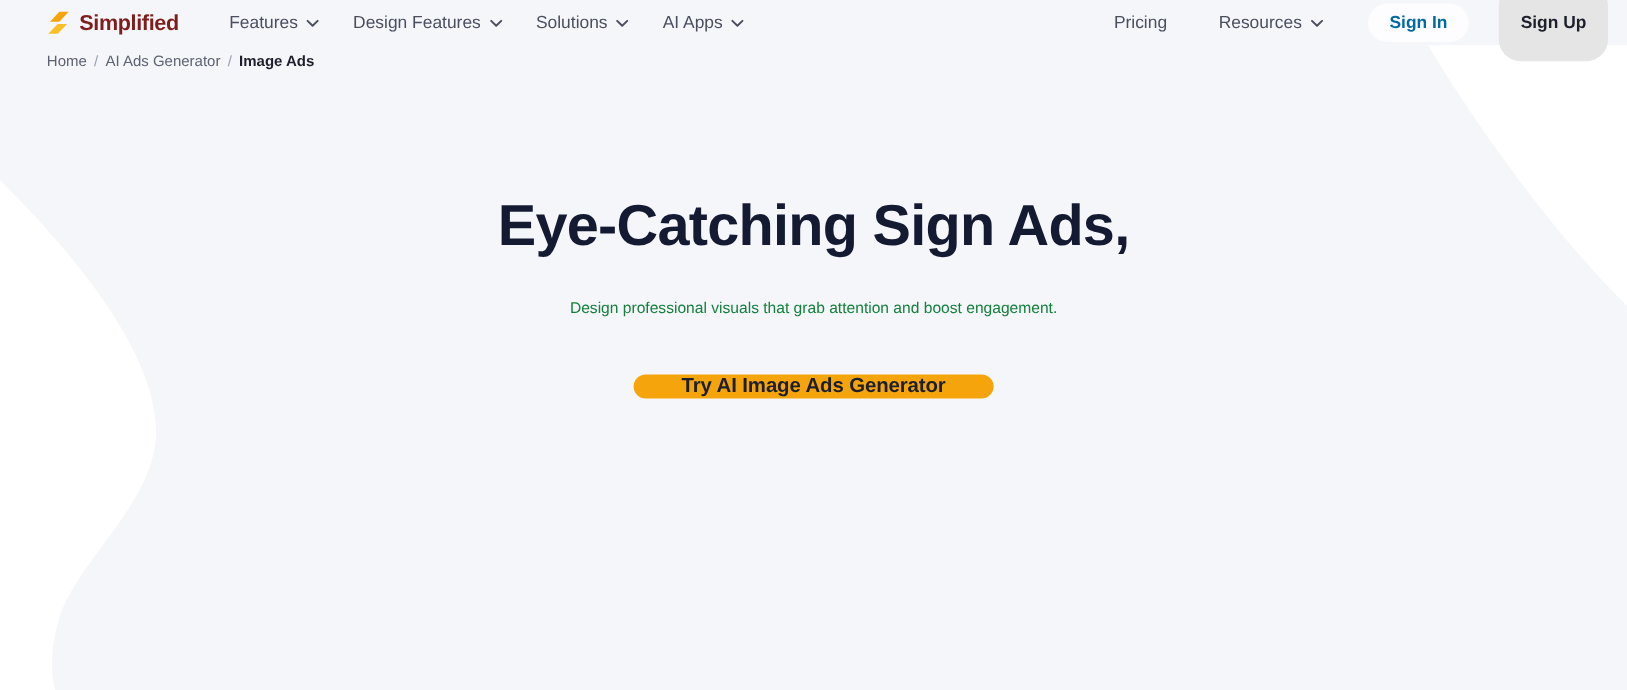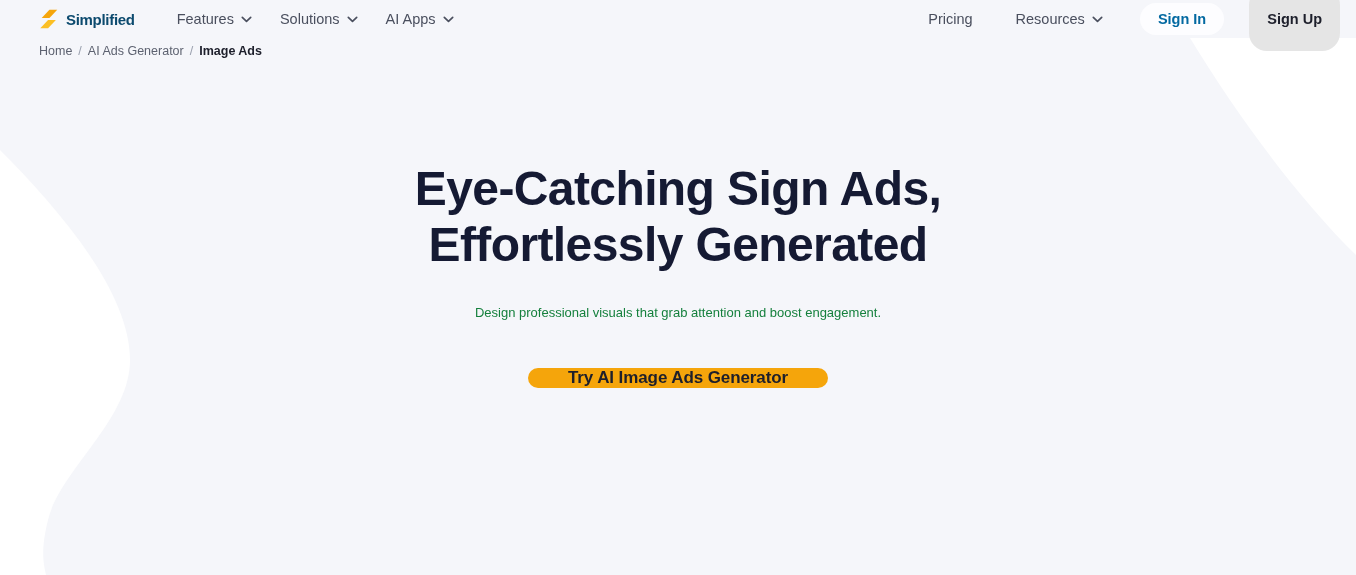--- a/index.html
+++ b/index.html
@@ -37,23 +37,23 @@
 
   .brand {
     display:flex;
     align-items:center;
     gap:6px;
     cursor:pointer;
     margin-right:28px;
   }
   .brand-mark { width:22px; height:22px; display:block; }
   .brand-name {
-    font-size:15px;
-    font-weight:bold;
-    color:#0c4a6e;
+    font-size:18px;
+    font-weight:bold;
+    color:#7f1d1d;
     letter-spacing:-0.3px;
   }
 
   .nav-left { display:flex; align-items:center; gap:0; }
   .nav-right { display:flex; align-items:center; gap:15px; margin-left:auto; }
 
   .nav-item {
     display:flex;
     align-items:center;
     gap:7px;
@@ -167,20 +167,26 @@
 
     <div class="nav-left">
 
       <div class="nav-item">
         <span>Features</span>
         <svg class="chev" viewBox="0 0 12 8" xmlns="http://www.w3.org/2000/svg" aria-hidden="true">
           <path d="M1.2 1.6 L6 6.2 L10.8 1.6" fill="none" stroke="#4a4f5e" stroke-width="1.9" stroke-linecap="round" stroke-linejoin="round"></path>
         </svg>
       </div>
 
+      <div class="nav-item">
+        <span>Design Features</span>
+        <svg class="chev" viewBox="0 0 12 8" xmlns="http://www.w3.org/2000/svg" aria-hidden="true">
+          <path d="M1.2 1.6 L6 6.2 L10.8 1.6" fill="none" stroke="#4a4f5e" stroke-width="1.9" stroke-linecap="round" stroke-linejoin="round"></path>
+        </svg>
+      </div>
 
       <div class="nav-item">
         <span>Solutions</span>
         <svg class="chev" viewBox="0 0 12 8" xmlns="http://www.w3.org/2000/svg" aria-hidden="true">
           <path d="M1.2 1.6 L6 6.2 L10.8 1.6" fill="none" stroke="#4a4f5e" stroke-width="1.9" stroke-linecap="round" stroke-linejoin="round"></path>
         </svg>
       </div>
 
       <div class="nav-item">
         <span>AI Apps</span>
@@ -214,21 +220,20 @@
     <span class="crumb">Home</span>
     <span class="crumb-sep">/</span>
     <span class="crumb">AI Ads Generator</span>
     <span class="crumb-sep">/</span>
     <span class="crumb active">Image Ads</span>
   </nav>
 
   <section class="hero">
     <h1>
       <span>Eye-Catching Sign Ads,</span><br>
-      <span>Effortlessly Generated</span>
     </h1>
     <p>Design professional visuals that grab attention and boost engagement.</p>
     <div class="cta-wrap">
       <button class="btn-cta">Try AI Image Ads Generator</button>
     </div>
   </section>
 
 </div>
 
 </body></html>

